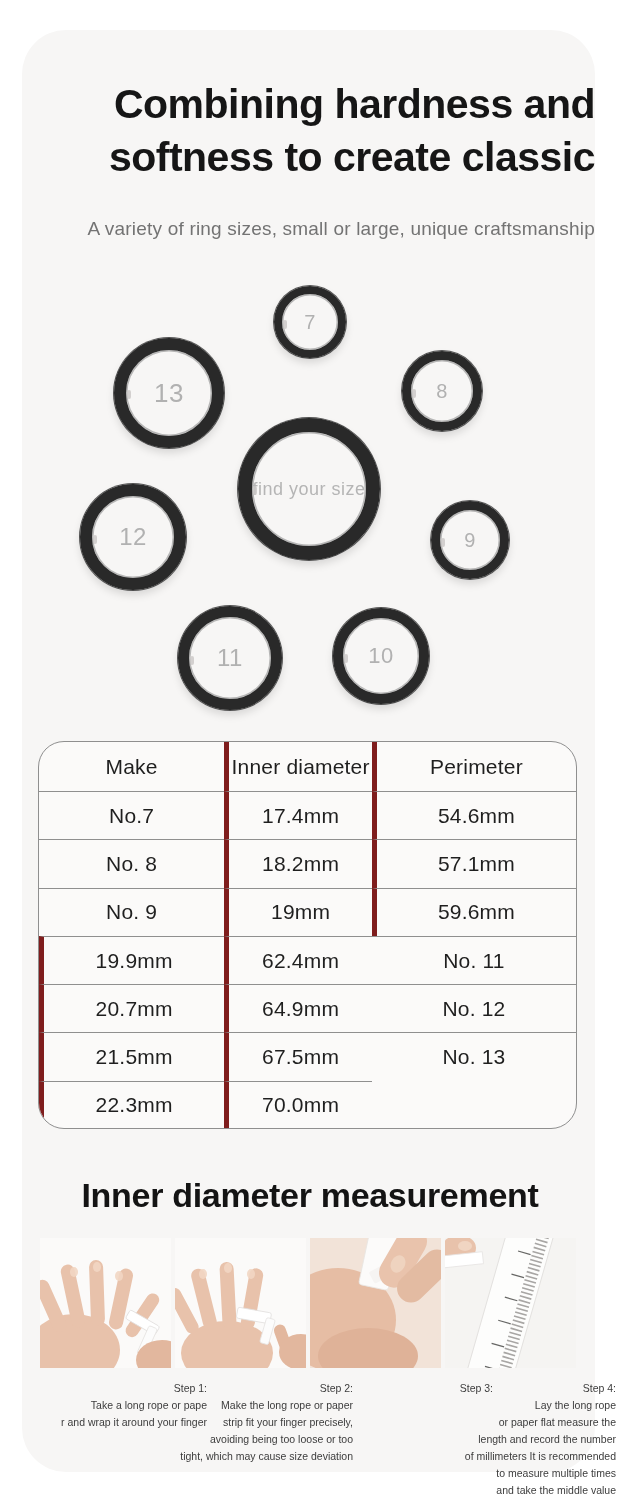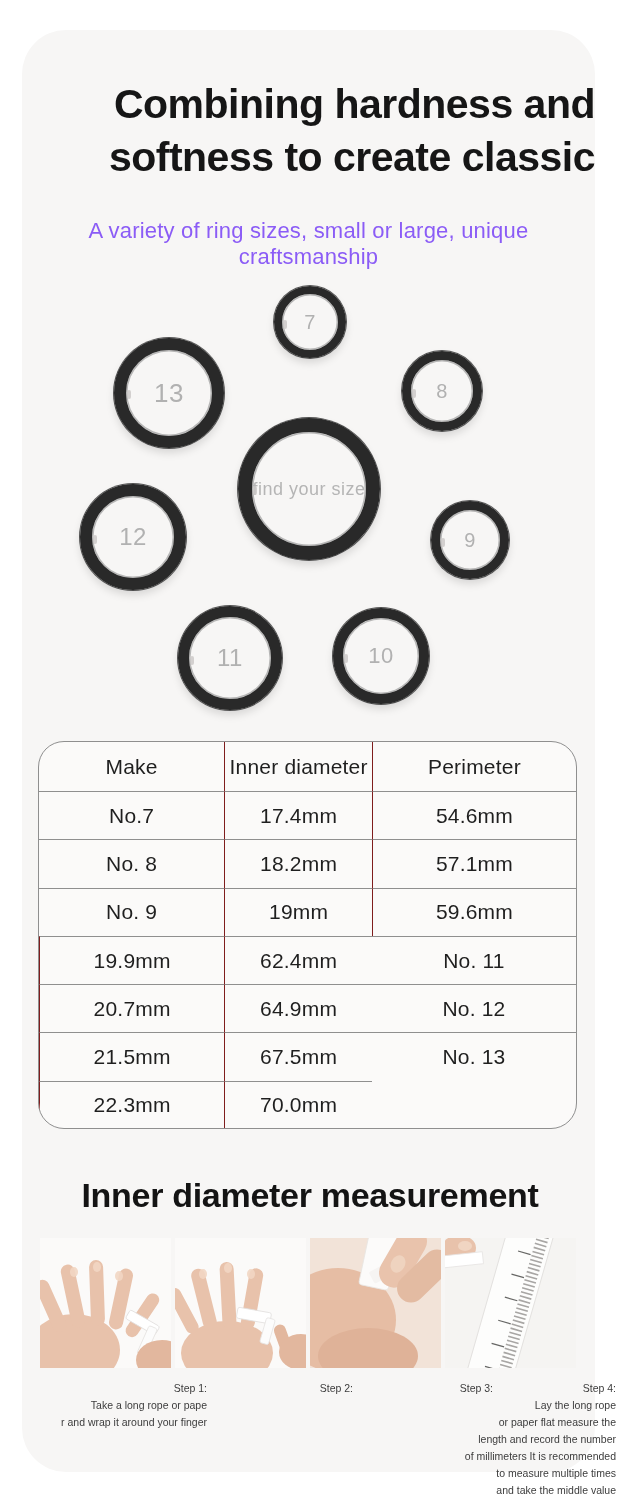--- a/index.html
+++ b/index.html
@@ -7,21 +7,21 @@
   body { font-family:"Liberation Sans", sans-serif; }
   #viewport { position:relative; width:620px; height:1496px; background:#ffffff; overflow:hidden; margin:0 auto; }
 
   .card { position:absolute; left:22px; top:30px; width:573px; height:1442px;
           background:#f7f6f5; border-radius:44px; }
 
   .hero-title { position:absolute; left:0; top:48px; width:100%;
                 font-size:41px; font-weight:700; color:#161616; text-align:right;
                 line-height:1.3; letter-spacing:-0.5px; white-space:pre-line; }
   .hero-subtitle { position:absolute; left:0; top:188px; width:100%;
-                   font-size:22px; color:#8b5cf6; text-align:center; letter-spacing:0.2px; }
+                   font-size:19px; color:#737373; text-align:right; letter-spacing:0.2px; }
 
   
   .ring { position:absolute; border-radius:50%; border-style:solid; border-color:#292929;
           display:flex; align-items:center; justify-content:center;
           box-shadow: inset 0 0 0 1.5px rgba(130,130,130,.55),
                       0 0 0 1px rgba(55,55,55,.85),
                       0 5px 9px rgba(0,0,0,.13); background:transparent; }
   .ring::before { content:''; position:absolute; left:1px; top:47%;
                   width:4px; height:9px; background:#c9c7c5; border-radius:2px; opacity:.8; }
   .ring .num { color:#b1b1b1; letter-spacing:0.5px; }
@@ -44,21 +44,21 @@
   .ring-10 .num{ font-size:22px; }
 
   
   .size-table { position:absolute; left:38px; top:741px; width:539px; height:388px;
                 border:1.5px solid #8f8f8f; border-radius:26px; overflow:hidden;
                 display:grid; grid-template-columns:34.5% 27.5% 38%;
                 grid-template-rows:49px repeat(7, 48.3px);
                 background:rgba(255,255,255,0.45); }
   .cell { display:flex; align-items:center; justify-content:center;
           font-size:21px; color:#1f1f1f; letter-spacing:0.2px; }
-  .cell.vline { border-left:1px solid #7f1d1d; }
+  .cell.vline { border-left:5px solid #7f1d1d; }
   .cell.hline { border-top:1px solid #8f8f8f; }
 
   
   .measure-heading { position:absolute; left:0; top:1176px; width:100%;
                      font-size:34px; font-weight:700; color:#141414; text-align:center;
                      letter-spacing:-0.3px; }
   .tiles { position:absolute; left:40px; top:1238px; width:536px; height:130px;
            display:flex; gap:4px; }
   .tile { width:131px; height:130px; overflow:hidden; background:#fbfaf9; flex:0 0 auto; }
   .tile svg { display:block; }
@@ -222,20 +222,24 @@
     </div>
   </div>
 
   <div class="cap cap1">
     <div class="cap-title">Step 1:</div>
     <div class="cap-text">Take a long rope or pape
 r and wrap it around your finger</div>
   </div>
   <div class="cap cap2">
     <div class="cap-title">Step 2:</div>
+    <div class="cap-text">Make the long rope or paper
+strip fit your finger precisely,
+avoiding being too loose or too
+tight, which may cause size deviation</div>
   </div>
   <div class="cap cap3">
     <div class="cap-title">Step 3:</div>
   </div>
   <div class="cap cap4">
     <div class="cap-title">Step 4:</div>
     <div class="cap-text">Lay the long rope
 or paper flat measure the
 length and record the number
 of millimeters It is recommended

